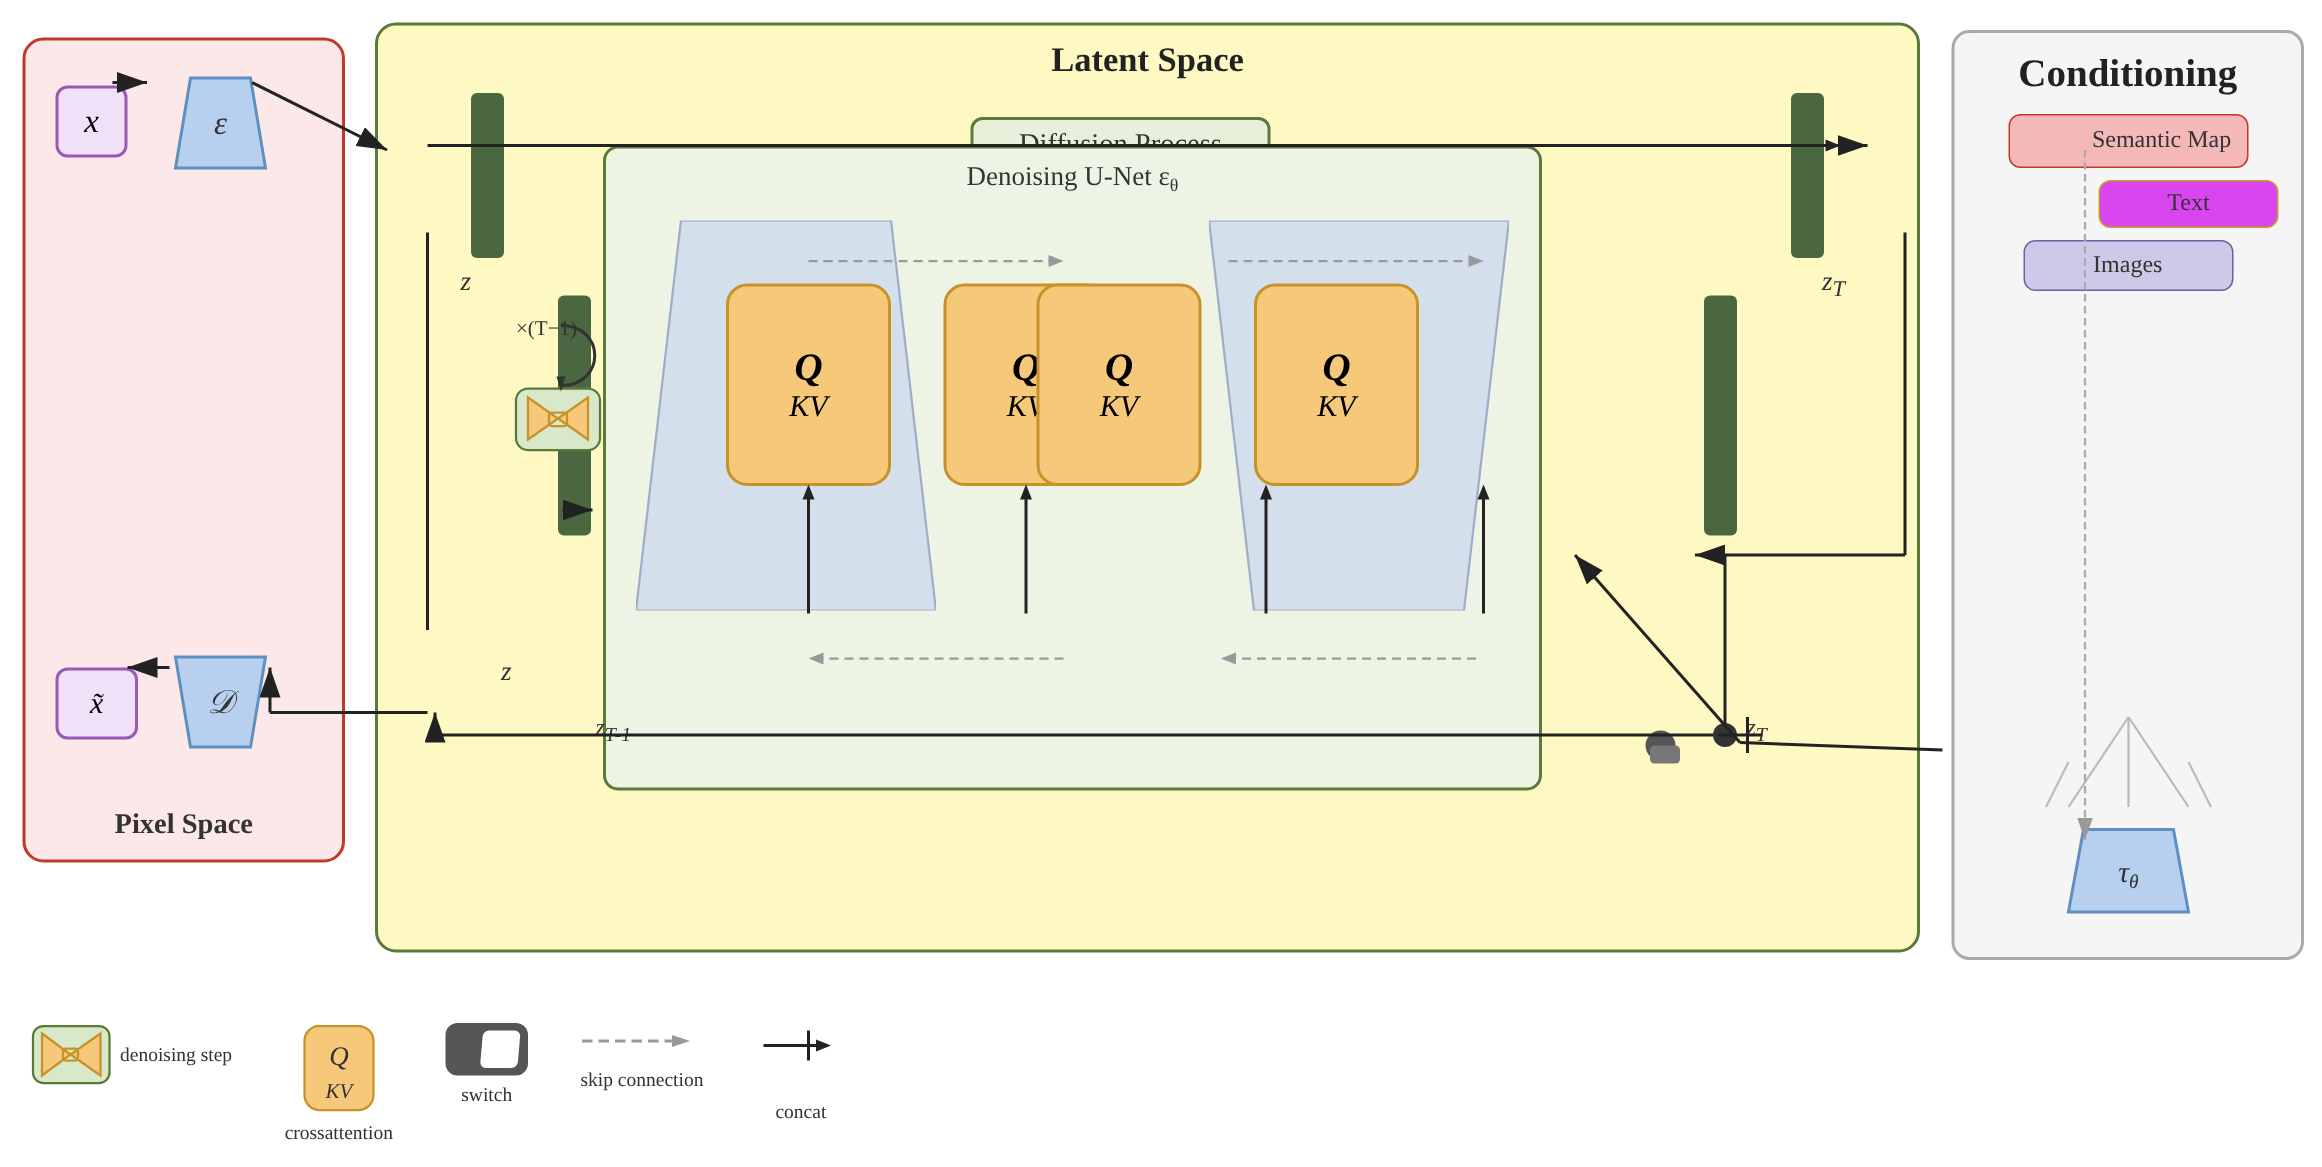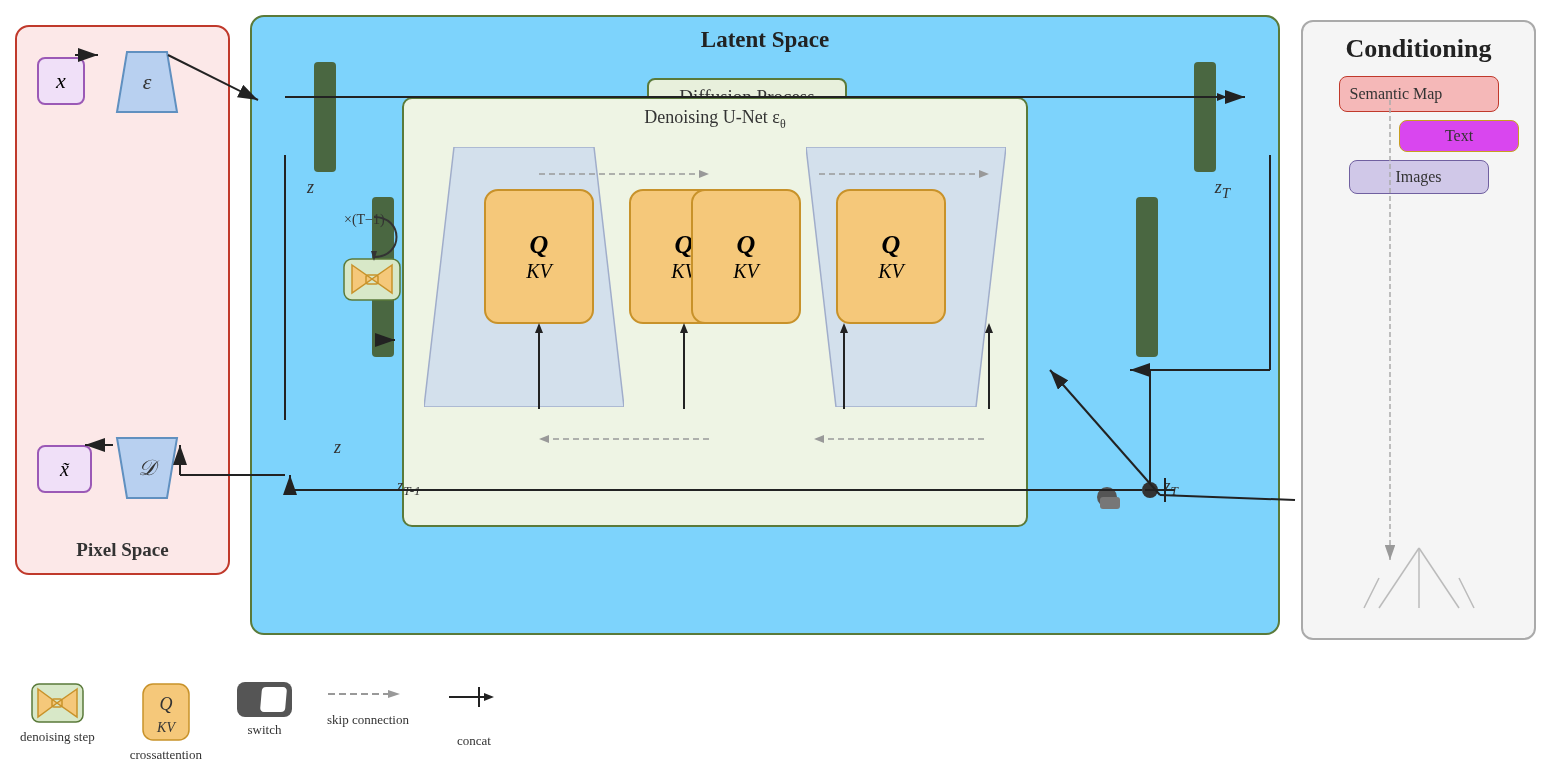--- a/index.html
+++ b/index.html
@@ -47,21 +47,21 @@
     <div style="position:absolute; bottom:70px; left:95px; width:70px; height:70px;
                 display:flex; align-items:center; justify-content:center;">
       <svg width="70" height="70" viewBox="0 0 70 70">
         <polygon points="5,5 65,5 55,65 15,65" fill="#b8d0f0" stroke="#6090c0" stroke-width="2"></polygon>
         <text x="35" y="42" text-anchor="middle" font-size="22" font-style="italic" font-family="Times New Roman" fill="#333">𝒟</text>
       </svg>
     </div>
   </div>
 
   <div style="position:absolute; left:250px; top:15px; width:1030px; height:620px;
-              border:2.5px solid #5a7a3a; border-radius:14px; background:#7dd3fc;padding-left:36px;">
+              border:2.5px solid #5a7a3a; border-radius:14px; background:#fef9c3;padding-left:36px;">
 
     <span style="position:absolute; top:10px; left:50%; transform:translateX(-50%);
                  font-size:23px; font-weight:bold; color:#222; white-space:nowrap;
                  font-family:'Times New Roman',serif;">Latent Space</span>
 
     <div style="position:absolute; top:55px; left:80px; width:830px; height:50px;
                 display:flex; align-items:center; justify-content:center;">
       <div style="border:2px solid #5a7a3a; border-radius:8px; padding:6px 30px; background:#e8f0dc;">
         <span style="font-size:19px; color:#333; font-family:'Times New Roman',serif;">Diffusion Process</span>
       </div>
@@ -198,21 +198,21 @@
 
   <div style="position:absolute; right:12px; top:20px; width:235px; height:620px;
               border:2px solid #aaa; border-radius:12px; background:#f5f5f5;
               display:flex; flex-direction:column; align-items:center; padding:12px 10px; gap:8px;">
 
     <span style="font-size:26px; font-weight:bold; color:#222; margin-bottom:4px;
                  font-family:'Times New Roman',serif;">Conditioning</span>
 
     <div style="width:160px; padding:8px 10px; border-radius:8px;
                 background:#f5b8b8; border:1.5px solid #c0392b;
-                font-size:16px; text-align:left; font-family:'Times New Roman',serif; color:#333;">
+                font-size:16px; text-align:right; font-family:'Times New Roman',serif; color:#333;">
       <span>Semantic Map</span>
     </div>
 
     <div style="width:120px; align-self:flex-end; padding:6px 10px; border-radius:8px;
                 background:#d946ef; border:1.5px solid #c8a020;
                 font-size:16px; text-align:center; font-family:'Times New Roman',serif; color:#333; margin-right:5px;">
       <span>Text</span>
     </div>
 
 
@@ -227,27 +227,33 @@
                 align-items:center; justify-content:flex-end; gap:5px;">
 
       <svg width="120" height="70" viewBox="0 0 120 70">
         <line x1="60" y1="5" x2="20" y2="65" stroke="#bbb" stroke-width="1.5"></line>
         <line x1="60" y1="5" x2="60" y2="65" stroke="#bbb" stroke-width="1.5"></line>
         <line x1="60" y1="5" x2="100" y2="65" stroke="#bbb" stroke-width="1.5"></line>
         <line x1="20" y1="35" x2="5" y2="65" stroke="#bbb" stroke-width="1.5"></line>
         <line x1="100" y1="35" x2="115" y2="65" stroke="#bbb" stroke-width="1.5"></line>
       </svg>
 
+      <div style="width:90px; height:65px; display:flex; align-items:center; justify-content:center;">
+        <svg width="90" height="65" viewBox="0 0 90 65">
+          <polygon points="15,5 75,5 85,60 5,60" fill="#b8d0f0" stroke="#6090c0" stroke-width="2"></polygon>
+          <text x="45" y="40" text-anchor="middle" font-size="20" font-style="italic" font-family="Times New Roman" fill="#333">τ<tspan dy="4" font-size="13">θ</tspan></text>
+        </svg>
+      </div>
     </div>
   </div>
 
   <div style="position:absolute; bottom:15px; left:20px;
               display:flex; flex-direction:row; align-items:flex-start; gap:35px;">
 
-    <div style="display:flex; flex-direction:column; align-items:center; gap:5px;">
+    <div style="display:flex; align-items:center; gap:5px;">
       <div style="width:55px; height:42px;">
         <svg width="55" height="42" viewBox="0 0 55 42">
           <rect x="2" y="2" width="51" height="38" rx="7" fill="#d8e8c8" stroke="#5a7a3a" stroke-width="1.5"></rect>
           <polygon points="8,7 27,21 8,35" fill="#f5c87a" stroke="#c8922a" stroke-width="1.5"></polygon>
           <polygon points="47,7 27,21 47,35" fill="#f5c87a" stroke="#c8922a" stroke-width="1.5"></polygon>
           <rect x="22" y="17" width="10" height="8" rx="2" fill="none" stroke="#c8922a" stroke-width="1.5"></rect>
         </svg>
       </div>
       <span style="font-size:13px; color:#333; font-family:'Times New Roman',serif;">denoising step</span>
     </div>

